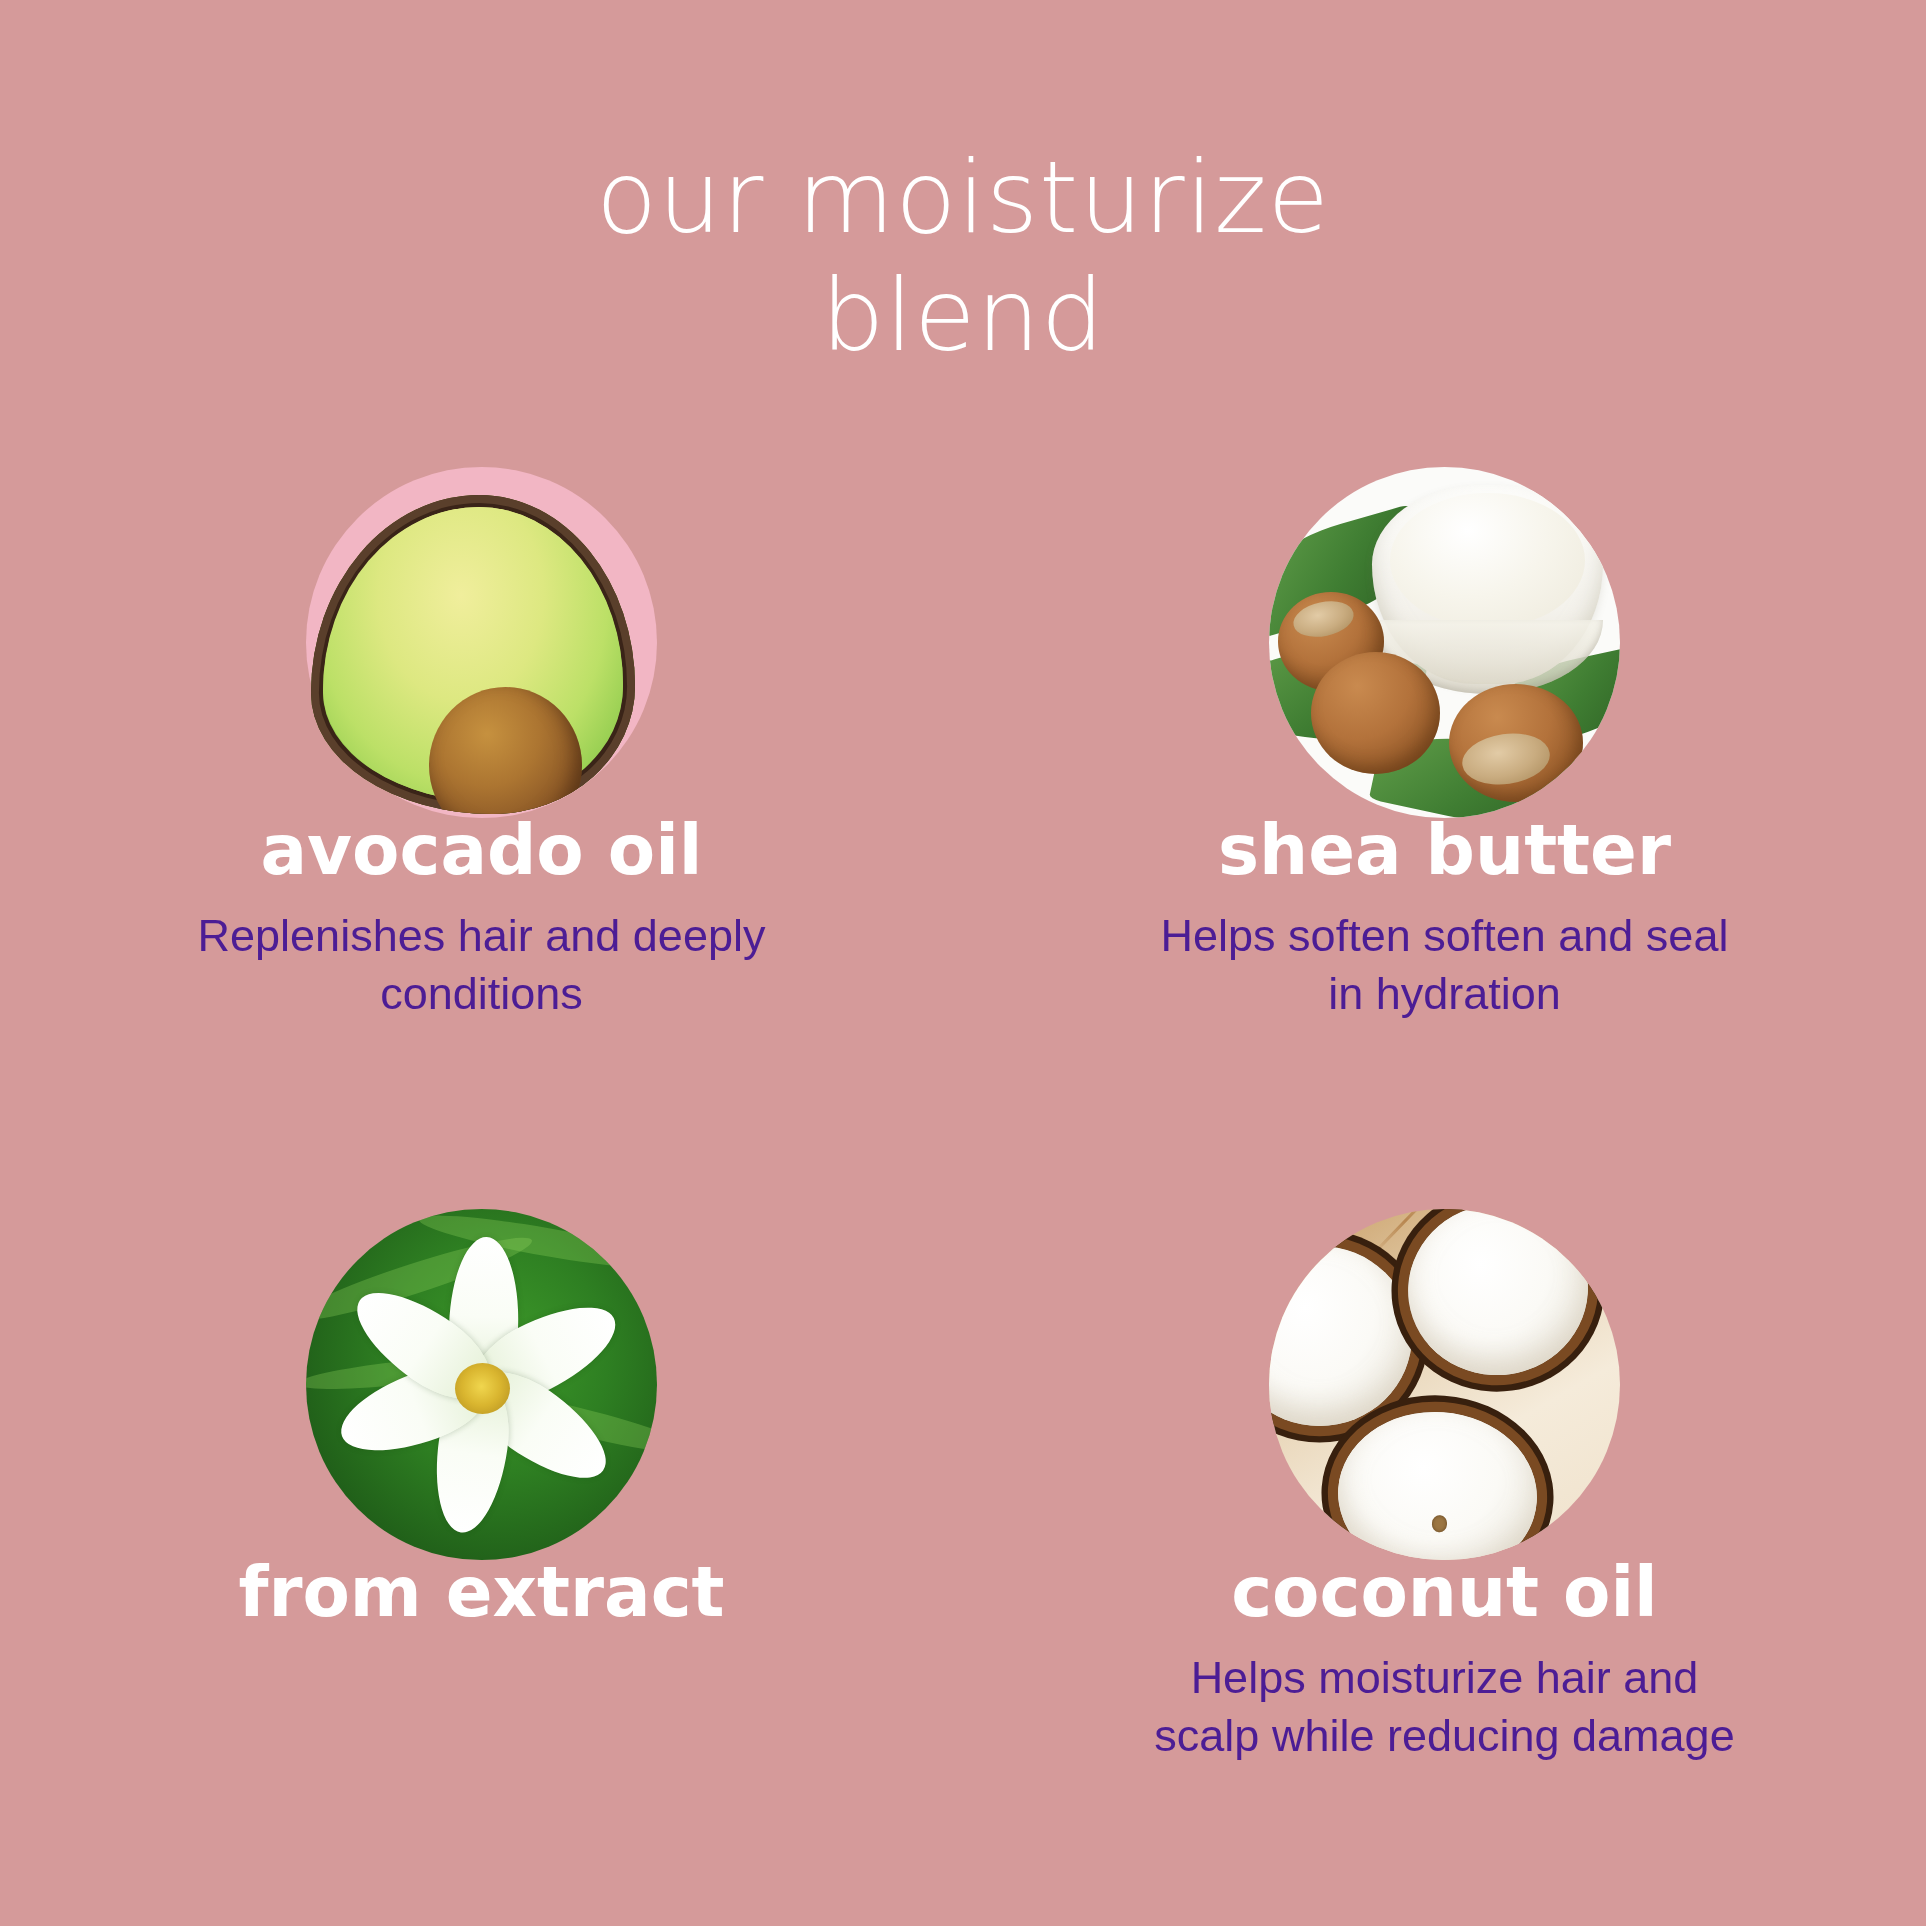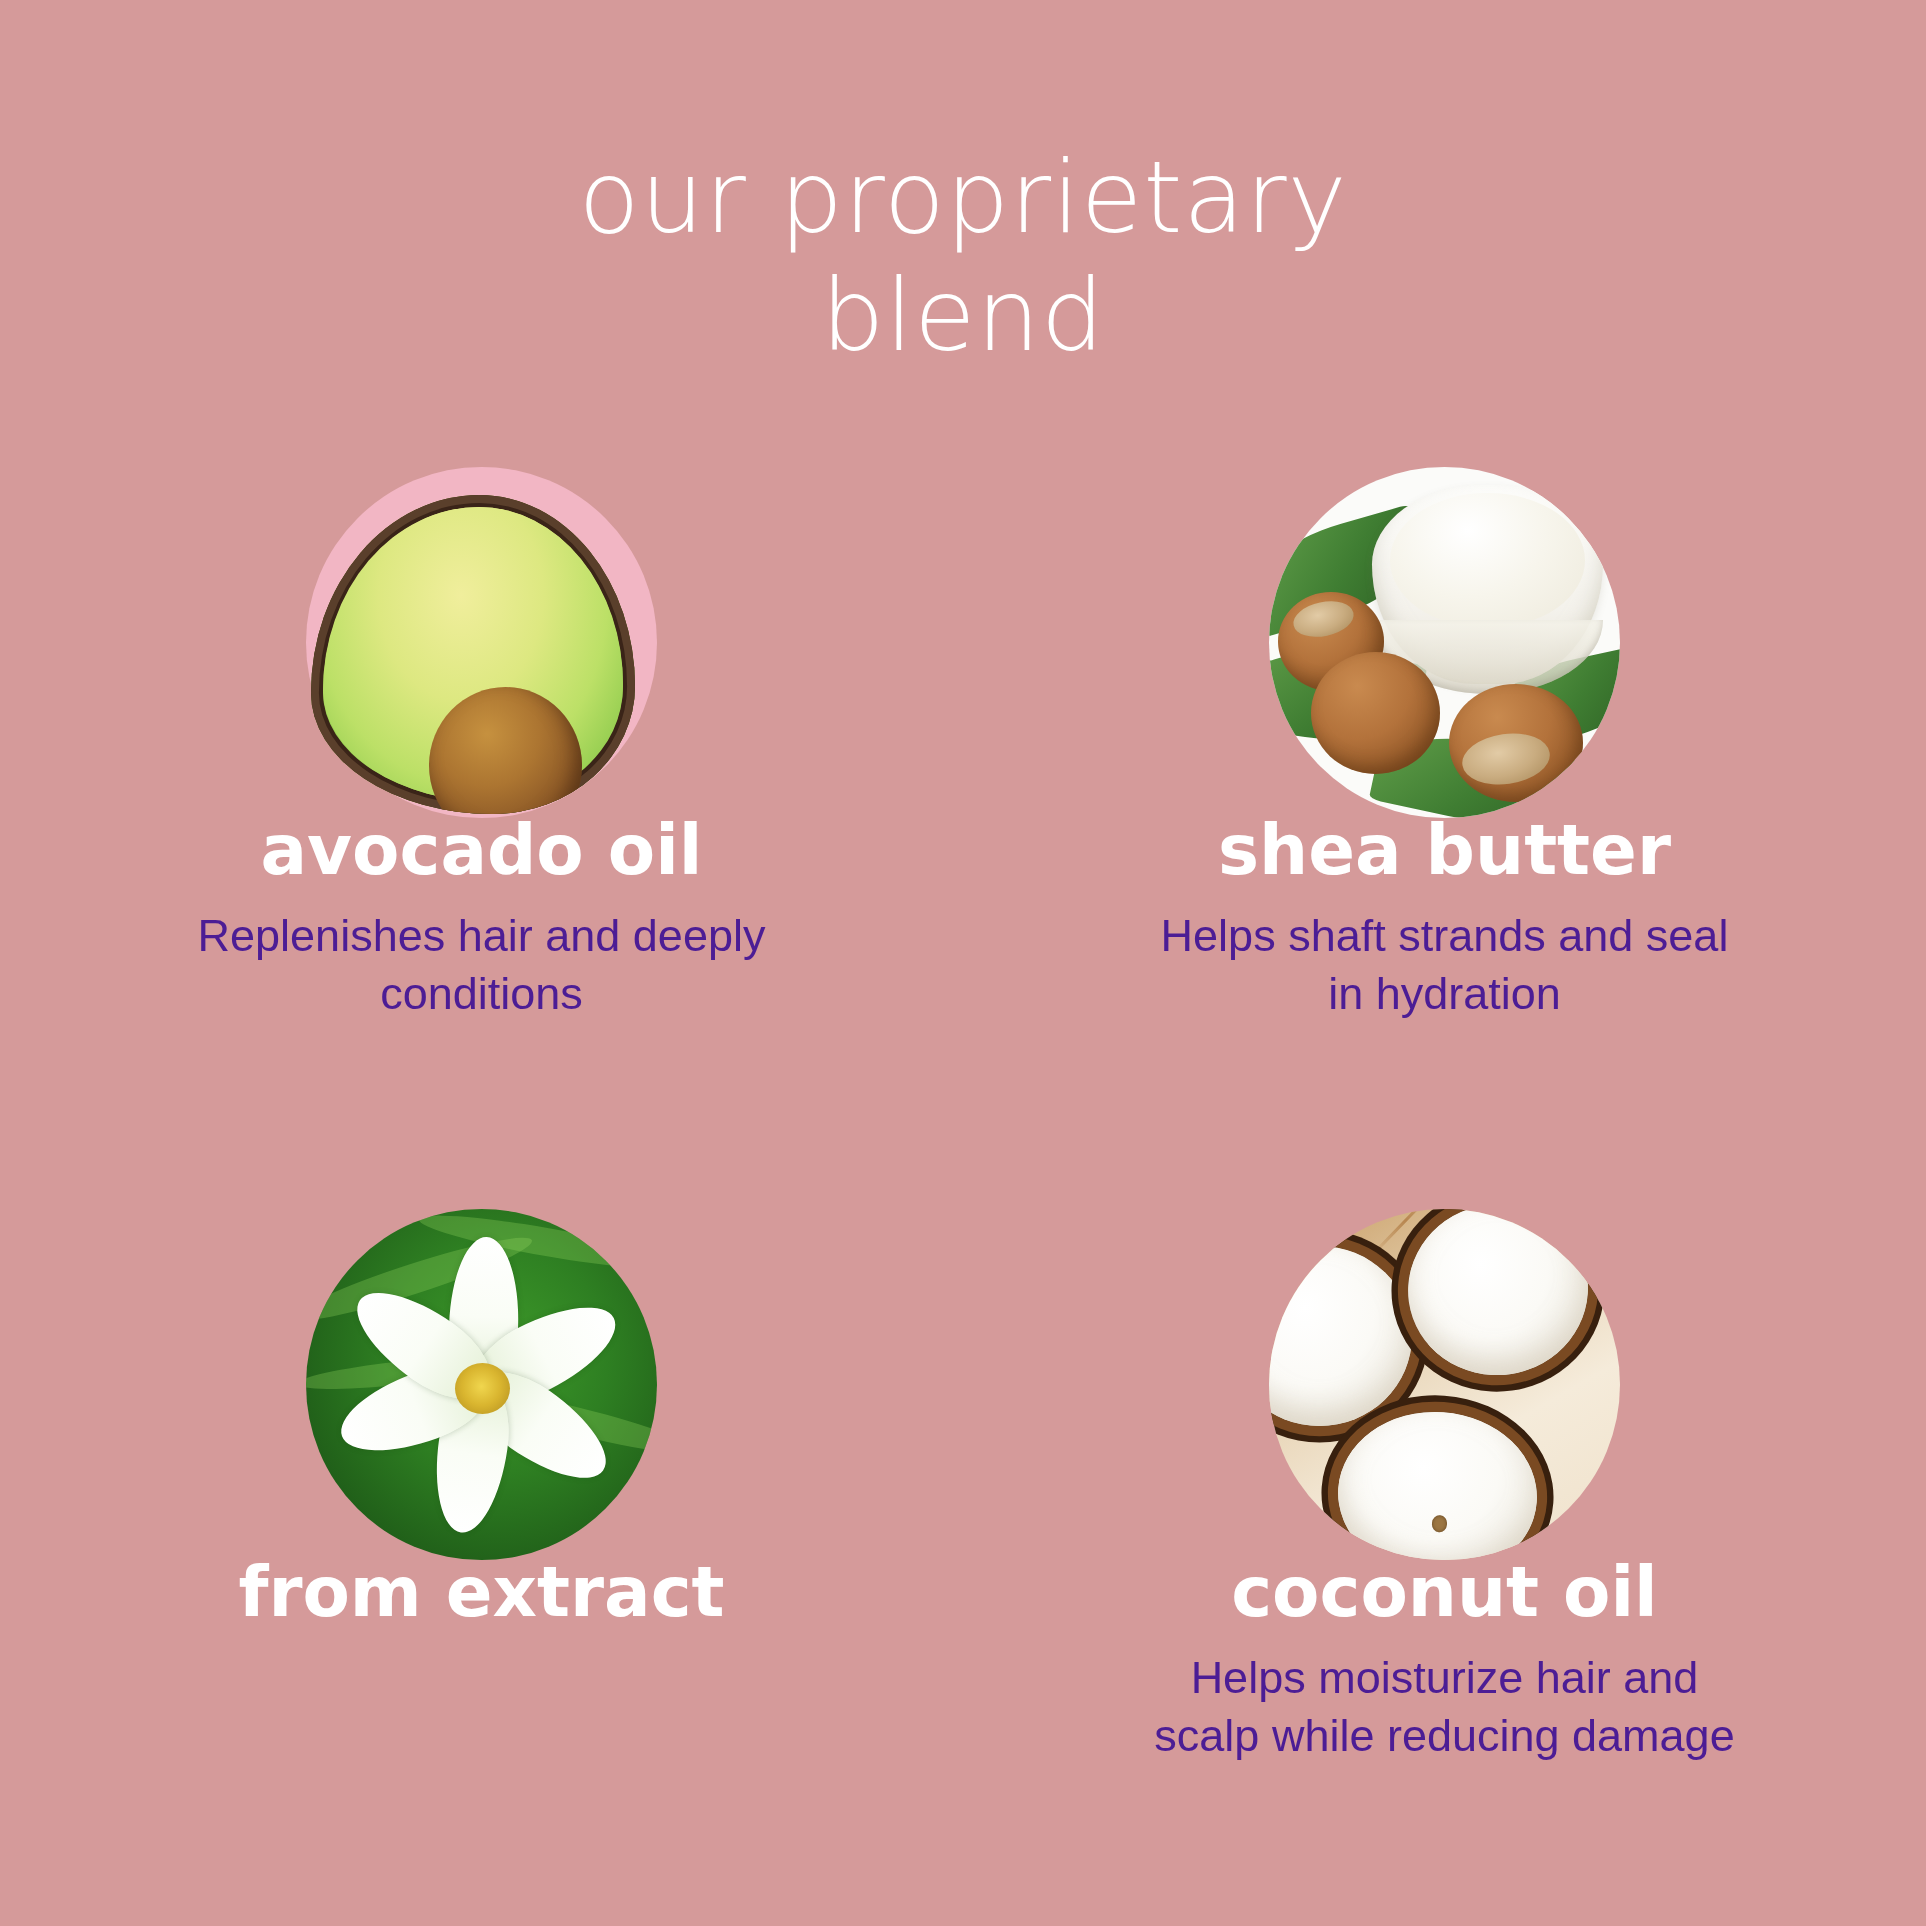--- a/index.html
+++ b/index.html
@@ -286,21 +286,21 @@
     text-align: center;
     max-width: 615px;
   }
 </style>
 </head>
 <body>
 
 <div class="poster">
 
   <div class="title-block">
-    <span class="title-line">our proprietary</span>
+    <span class="title-line">our moisturize</span>
     <span class="title-line">blend</span>
   </div>
 
   <div class="grid">
 
     <div class="cell">
       <div class="media">
         <div class="avo-backdrop"></div>
         <div class="avo-body">
           <div class="avo-pit"></div>
@@ -322,21 +322,21 @@
           <div class="shea-nut n1">
             <div class="kernel"></div>
           </div>
           <div class="shea-nut n2"></div>
           <div class="shea-nut n3">
             <div class="kernel"></div>
           </div>
         </div>
       </div>
       <h2 class="item-title">shea butter</h2>
-      <p class="item-desc">Helps shaft strands and seal in hydration</p>
+      <p class="item-desc">Helps soften soften and seal in hydration</p>
     </div>
 
     <div class="cell">
       <div class="media">
         <div class="circle monoi">
           <div class="monoi-leafv mlv1"></div>
           <div class="monoi-leafv mlv2"></div>
           <div class="monoi-leafv mlv3"></div>
           <div class="monoi-leafv mlv4"></div>
           <div class="petal p1"></div>

